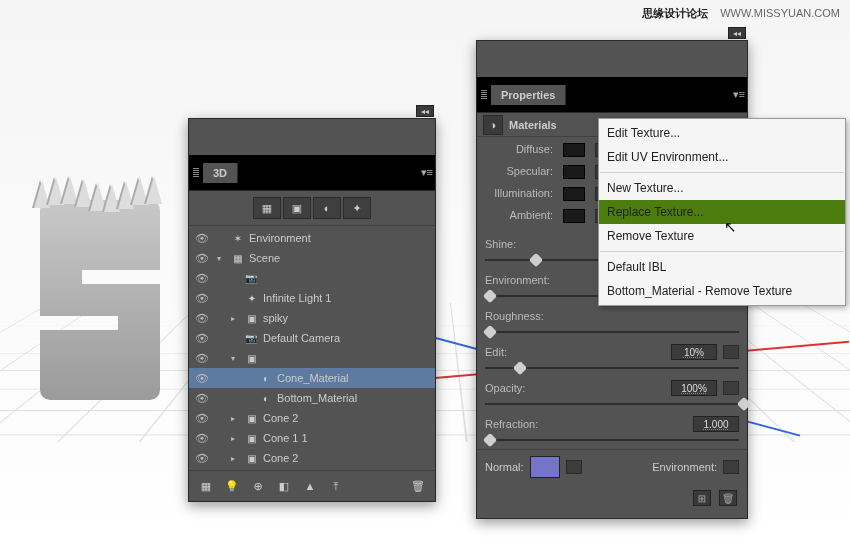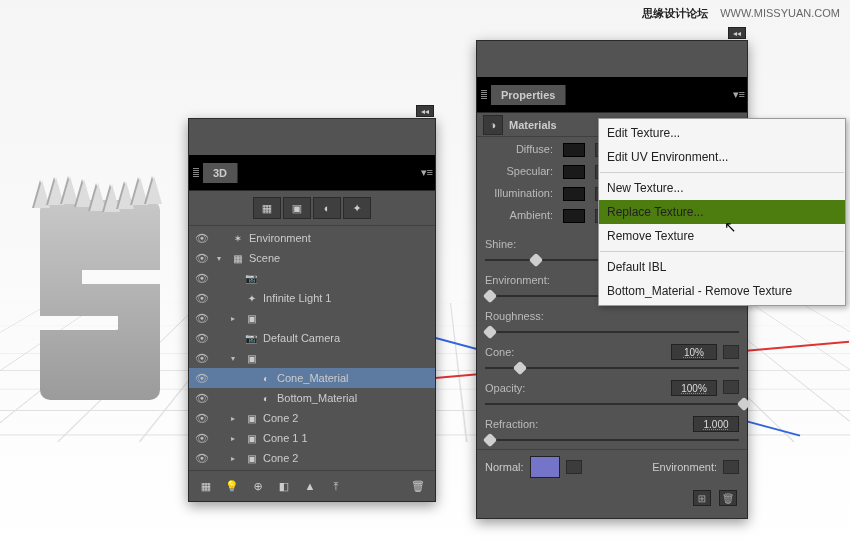--- a/index.html
+++ b/index.html
@@ -143,20 +143,21 @@
         <span style="width:14px"></span>
         <span class="twisty"></span>
         <span class="ticon">✦</span>
         <span class="tlabel">Infinite Light 1</span>
       </div>
       <div class="trow">
         <span class="eye">👁</span>
         <span style="width:14px"></span>
         <span class="twisty">▸</span>
         <span class="ticon">▣</span>
+        <span class="tlabel">spiky</span>
       </div>
       <div class="trow">
         <span class="eye">👁</span>
         <span style="width:14px"></span>
         <span class="twisty"></span>
         <span class="ticon">📷</span>
         <span class="tlabel">Default Camera</span>
       </div>
       <div class="trow">
         <span class="eye">👁</span>
@@ -277,35 +278,35 @@
           <label>Roughness:</label>
           <div style="display:flex;gap:6px;align-items:center"></div>
         </div>
         <div class="slider">
           <div class="track"></div>
           <div class="thumb" style="left:0%"></div>
         </div>
       </div>
       <div class="slider-row">
         <div class="lr">
-          <label>Cone:</label>
+          <label>Edit:</label>
           <div style="display:flex;gap:6px;align-items:center">
             <span class="valbox">10%</span>
             <span class="folder"></span>
           </div>
         </div>
         <div class="slider">
           <div class="track"></div>
           <div class="thumb" style="left:12%"></div>
         </div>
       </div>
       <div class="slider-row">
         <div class="lr">
           <label>Opacity:</label>
-          <div style="display:flex;gap:6px;align-items:flex-start">
+          <div style="display:flex;gap:6px;align-items:center">
             <span class="valbox">100%</span>
             <span class="folder"></span>
           </div>
         </div>
         <div class="slider">
           <div class="track"></div>
           <div class="thumb" style="left:100%"></div>
         </div>
       </div>
       <div class="slider-row">

